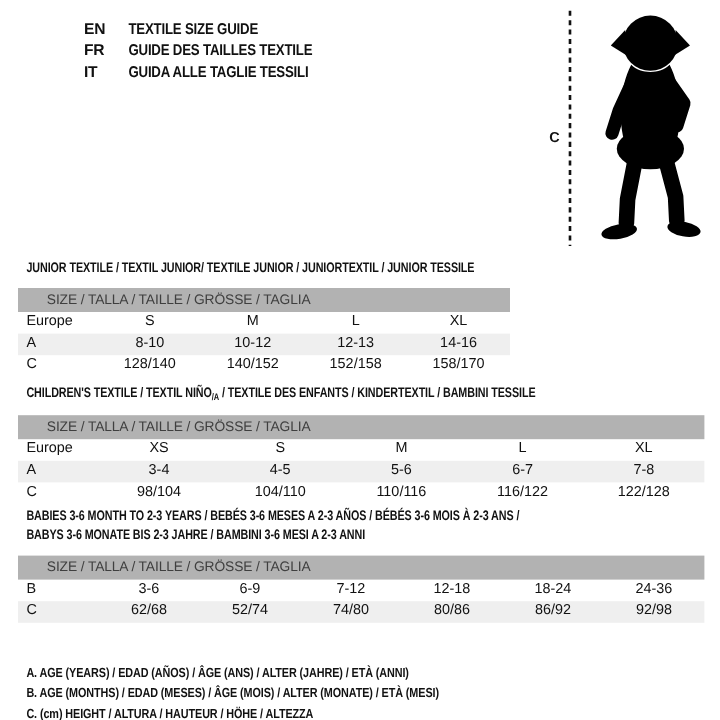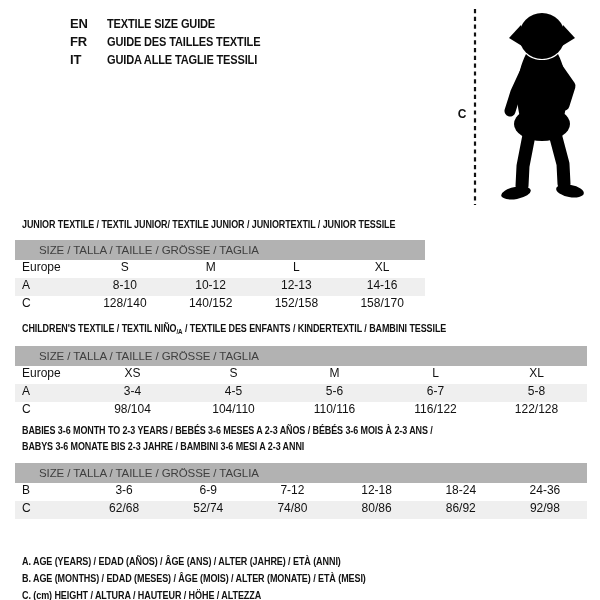--- a/index.html
+++ b/index.html
@@ -127,21 +127,21 @@
         <div class="t-cell">M</div>
         <div class="t-cell">L</div>
         <div class="t-cell">XL</div>
       </div>
       <div class="t-row">
         <div class="t-label">A</div>
         <div class="t-cell">3-4</div>
         <div class="t-cell">4-5</div>
         <div class="t-cell">5-6</div>
         <div class="t-cell">6-7</div>
-        <div class="t-cell">5-8</div>
+        <div class="t-cell">7-8</div>
       </div>
       <div class="t-row">
         <div class="t-label">C</div>
         <div class="t-cell">98/104</div>
         <div class="t-cell">104/110</div>
         <div class="t-cell">110/116</div>
         <div class="t-cell">116/122</div>
         <div class="t-cell">122/128</div>
       </div>
     </div>

